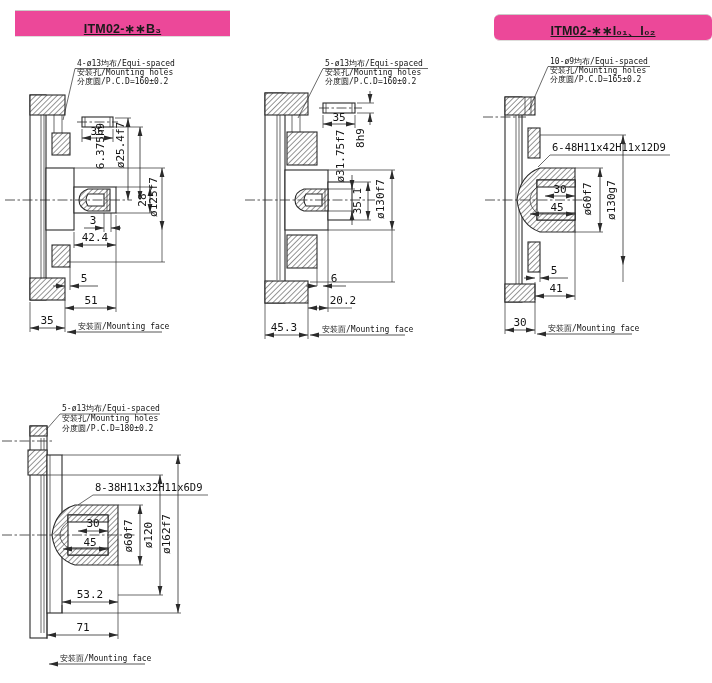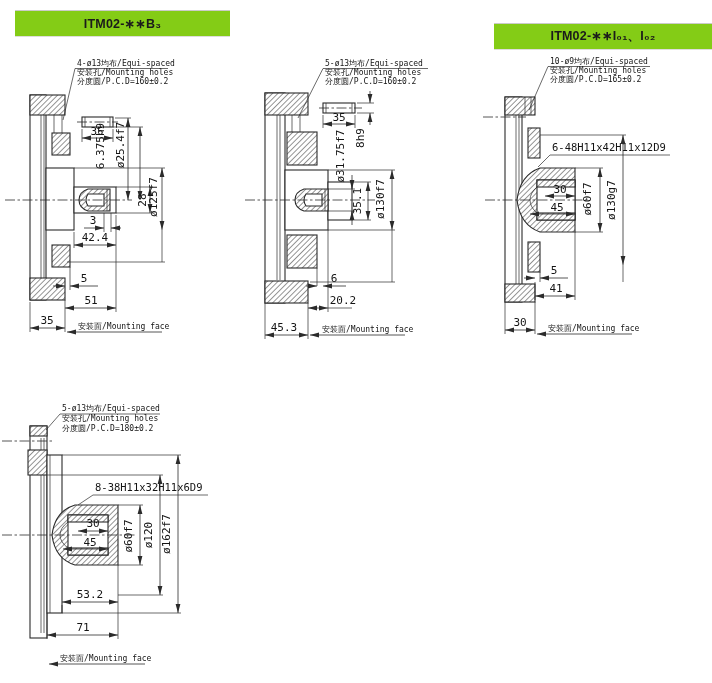--- a/index.html
+++ b/index.html
@@ -1,20 +1,20 @@
 <!DOCTYPE html>
 <html><head>
 <meta charset="utf-8">
 <style>
   html,body{margin:0;padding:0;background:#fff;}
   body{width:712px;height:683px;position:relative;font-family:"DejaVu Sans",sans-serif;}
   .stage{position:absolute;left:0;top:0;width:712px;height:683px;background:#ffffff;}
-  .tbar{position:absolute;height:25px;background:#84cc16;border-top:1px solid #cbcbc9;border-bottom:1px solid #dedddb;
-        display:flex;align-items:center;justify-content:center;
-        font:600 12.5px "Liberation Sans",sans-serif;color:#1b1b1b;letter-spacing:.2px;}
+  .tbar{position:absolute;height:25px;background:#ec4899;border-top:1px solid #cbcbc9;border-bottom:1px solid #dedddb;
+        display:flex;align-items:flex-end;justify-content:center;
+        font:600 12.5px "Liberation Sans",sans-serif;color:#1b1b1b;letter-spacing:.2px;text-decoration:underline;}
   svg{position:absolute;overflow:visible;}
   .ol{fill:#ffffff;stroke:#2b2b2b;stroke-width:1.1;}
   .hz{fill:url(#hp);stroke:#2b2b2b;stroke-width:1.1;}
   .tn{stroke:#2b2b2b;stroke-width:.7;fill:none;}
   .dm{stroke:#2b2b2b;stroke-width:.8;fill:none;}
   .cl{stroke:#2b2b2b;stroke-width:.8;fill:none;stroke-dasharray:10 2.5 2.5 2.5;}
   text.d{font:11px "DejaVu Sans Mono",monospace;fill:#141414;text-anchor:middle;}
   text.nt{font:8px "DejaVu Sans Mono",monospace;fill:#141414;text-anchor:start;}
   text.sp{font:10.5px "DejaVu Sans Mono",monospace;fill:#141414;text-anchor:start;}
 </style>
@@ -31,21 +31,21 @@
       </pattern>
       <marker id="ar" markerUnits="userSpaceOnUse" markerWidth="10" markerHeight="6" refX="9.5" refY="3" orient="auto-start-reverse">
         <path d="M9.5,3 L0.5,5.4 L0.5,0.6 Z" fill="#2b2b2b"></path>
       </marker>
     </defs>
   </svg>
 
   <div class="tbar" style="left:15px;top:10px;width:215px;">
       <span>ITM02-∗∗B₃</span>
     </div>
-  <div class="tbar" style="left:494px;top:23px;width:218px;">
+  <div class="tbar" style="left:494px;top:14px;width:218px;border-radius:6px;">
       <span>ITM02-∗∗I₀₁、I₀₂</span>
     </div>
 
   <svg style="left:0;top:50px;" width="240" height="300" viewBox="0 0 240 300">
 
     <rect class="ol" x="30" y="45" width="16" height="205"></rect>
     <line class="tn" x1="41" y1="65" x2="41" y2="228"></line>
     <line class="tn" x1="44" y1="65" x2="44" y2="228"></line>
     <rect class="hz" x="30" y="45" width="35" height="20"></rect>
     <rect class="hz" x="30" y="228" width="35" height="22"></rect>

